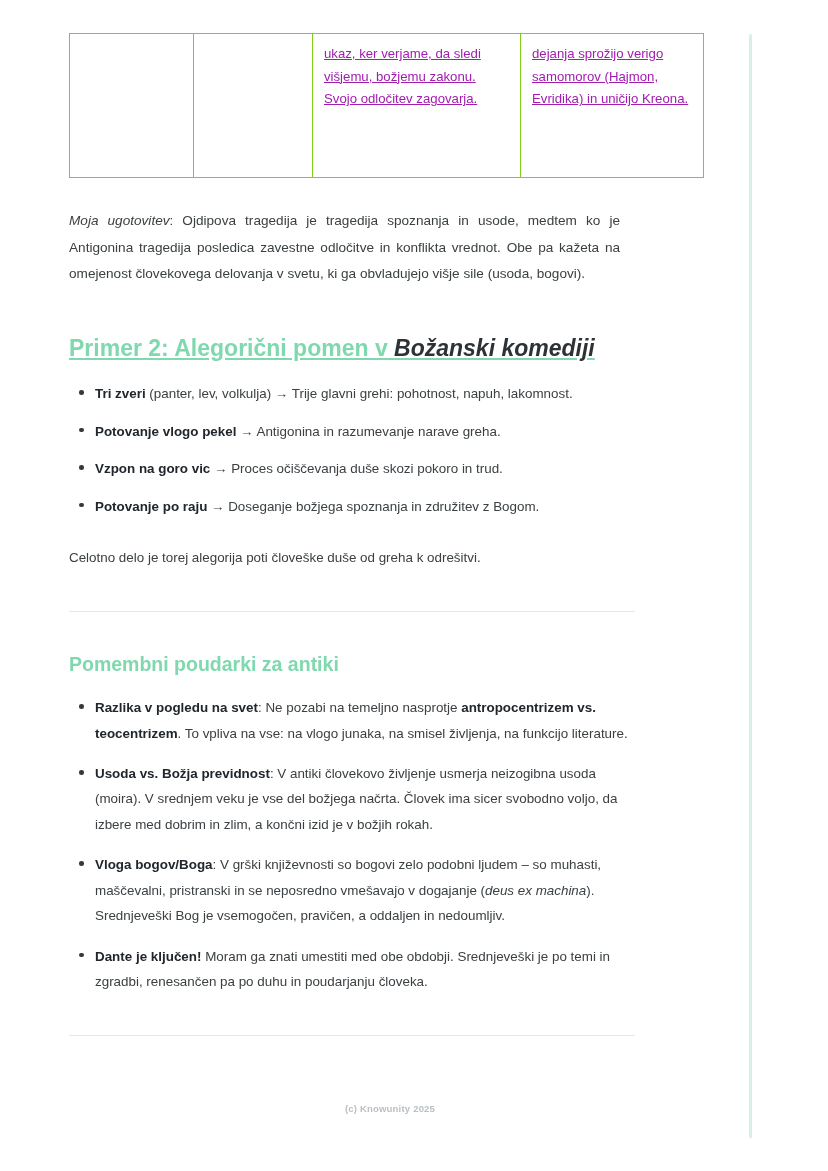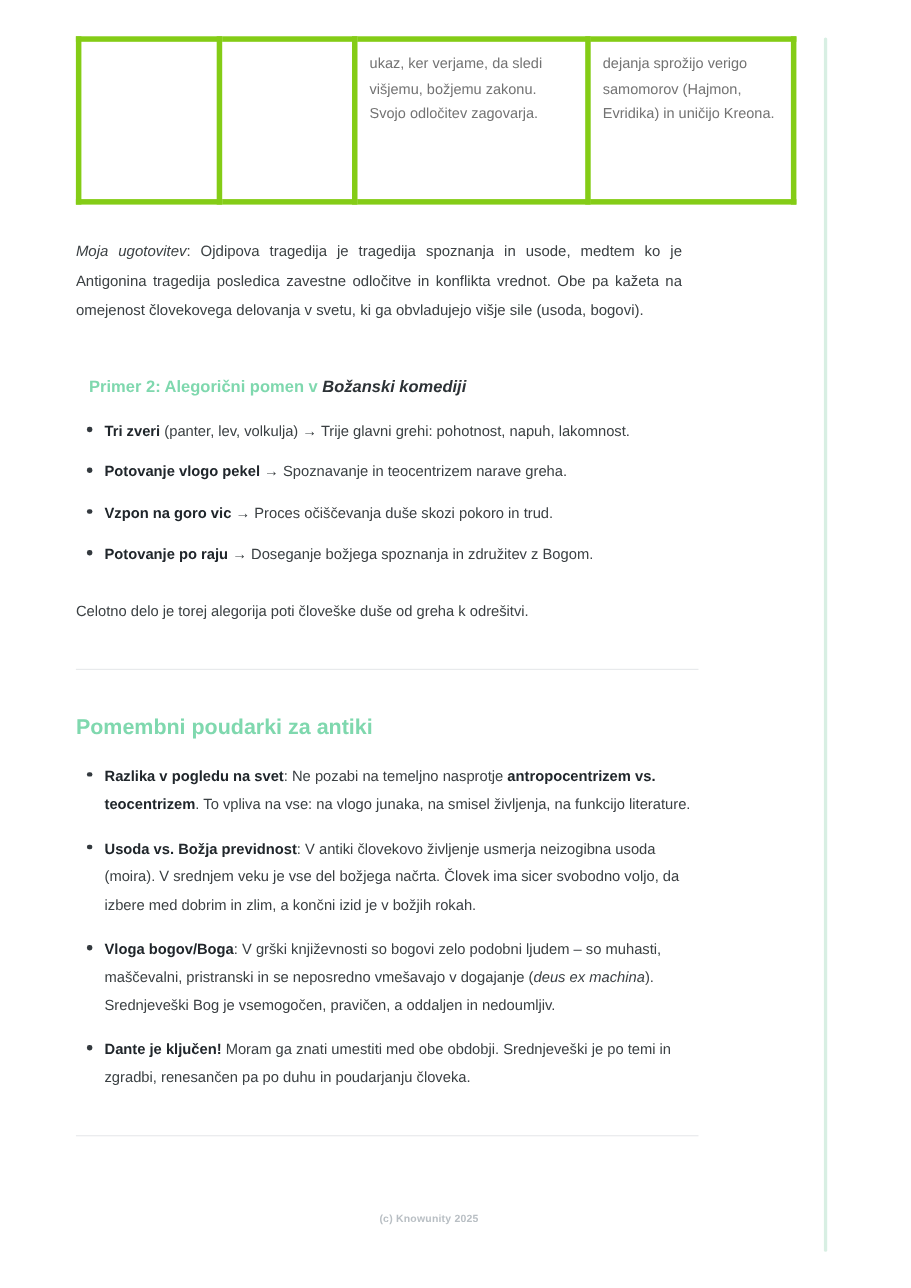--- a/index.html
+++ b/index.html
@@ -47,26 +47,27 @@
   }
 
   
   .table-frag {
     margin-top: 33px;
     width: 565px;
     border-collapse: collapse;
     table-layout: fixed;
   }
   .table-frag td {
-    border: 5px solid #84cc16;
+    border: 1px solid #84cc16;
     vertical-align: top;
     padding: 9px 11px 12px 11px;
     font-size: 13.2px;
     line-height: 1.72;
-    color: #737373;
+    color: #a21caf;
+    text-decoration: underline;
   }
   .table-frag td.c1 { width: 101px; }
   .table-frag td.c2 { width: 96px; }
   .table-frag td.c3 { width: 185px; }
   .table-frag td.c4 { width: 160px; }
   .cellpad { height: 122px; }
 
   
   p.body {
     font-size: 13.6px;
@@ -79,25 +80,26 @@
     font-size: 13.4px;
     line-height: 1.9;
     color: #3b4043;
     margin: 26px 0 0 0;
   }
   em { font-style: italic; }
   b, strong { font-weight: bold; color: #20262b; }
 
   
   h2.sub {
-    font-size: 15px;
+    font-size: 23px;
     font-weight: bold;
     color: #7fd8ae;
-    margin: 46px 0 0 12px;
+    margin: 46px 0 0 0;
     line-height: 1.3;
+    text-decoration: underline;
   }
   h2.sub .ital {
     font-style: italic;
     color: #2d3236;
     font-weight: bold;
   }
   h2.major {
     font-size: 19.5px;
     font-weight: bold;
     color: #7fd8ae;
@@ -171,21 +173,21 @@
       </tr>
     </tbody>
       </table>
 
     <p class="body"><em>Moja ugotovitev</em><span>: Ojdipova tragedija je tragedija spoznanja in usode, medtem ko je Antigonina tragedija posledica zavestne odločitve in konflikta vrednot. Obe pa kažeta na omejenost človekovega delovanja v svetu, ki ga obvladujejo višje sile (usoda, bogovi).</span></p>
 
     <h2 class="sub"><span>Primer 2: Alegorični pomen v </span><span class="ital">Božanski komediji</span></h2>
 
     <ul class="bullets">
       <li><b>Tri zveri</b><span> (panter, lev, volkulja) → Trije glavni grehi: pohotnost, napuh, lakomnost.</span></li>
-      <li><b>Potovanje vlogo pekel</b><span> → Spoznavanje in teocentrizem narave greha.</span></li>
+      <li><b>Potovanje vlogo pekel</b><span> → Antigonina in razumevanje narave greha.</span></li>
       <li><b>Vzpon na goro vic</b><span> → Proces očiščevanja duše skozi pokoro in trud.</span></li>
       <li><b>Potovanje po raju</b><span> → Doseganje božjega spoznanja in združitev z Bogom.</span></li>
     </ul>
 
     <p class="body2">Celotno delo je torej alegorija poti človeške duše od greha k odrešitvi.</p>
 
     <hr class="rule">
 
     <h2 class="major">Pomembni poudarki za antiki</h2>
 

